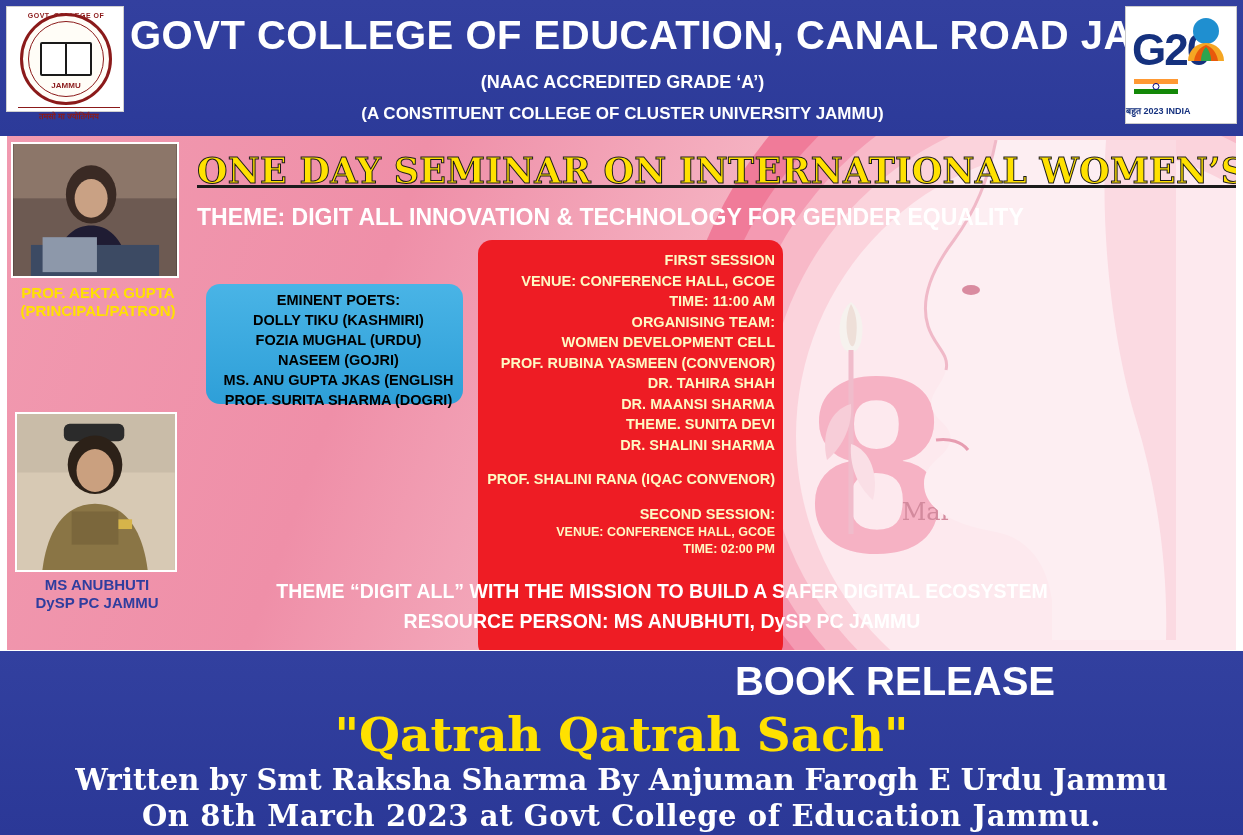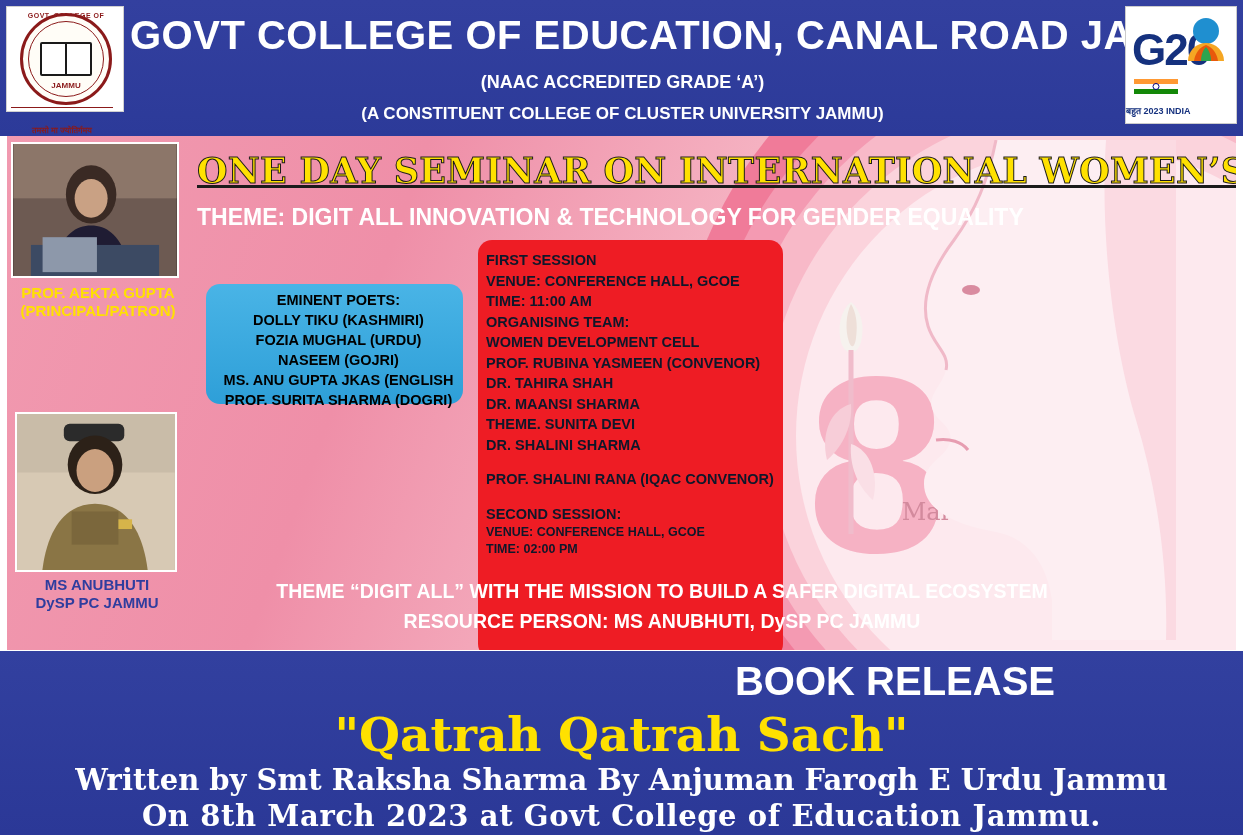--- a/index.html
+++ b/index.html
@@ -113,28 +113,28 @@
     position: absolute;
     left: 0; top: 74px;
     width: 118px;
     text-align: center;
     font-size: 8px;
     font-weight: bold;
     color: #8b1a1a;
   }
   .logo-motto {
     position: absolute;
-    left: 4px; top: 100px;
+    left: 11px; top: 100px;
     width: 102px;
     text-align: center;
     font-size: 8px;
     font-weight: bold;
     color: #8b1a1a;
     border-top: 1px solid #8b1a1a;
-    padding-top: 16px;
+    padding-top: 2px;
   }
 
   
   .g20-box {
     position: absolute;
     right: 6px; top: 6px;
     width: 112px; height: 118px;
     background: #ffffff;
     border: 1px solid #cccccc;
     box-sizing: border-box;
@@ -284,22 +284,22 @@
     padding-left: 8px;
   }
 
   
   .sessions {
     position: absolute;
     left: 471px; top: 104px;
     width: 305px; height: 418px;
     background: #ee1c24;
     border-radius: 14px;
-    color: #0f172a;
-    text-align: left;
+    color: #fef9c3;
+    text-align: right;
     box-sizing: border-box;
     padding: 10px 8px;
   }
   .sessions .l {
     font-size: 14.5px;
     font-weight: bold;
     line-height: 20.5px;
   }
   .sessions .small {
     font-size: 12.5px;

